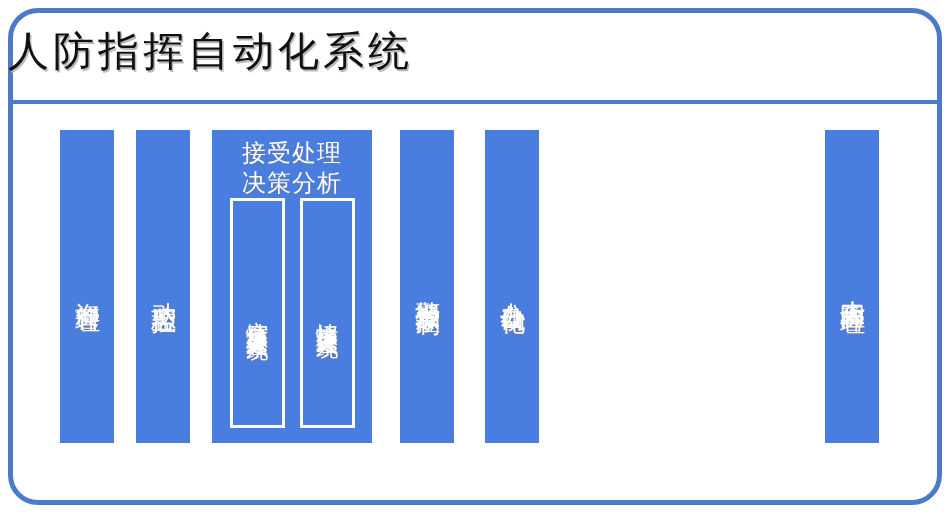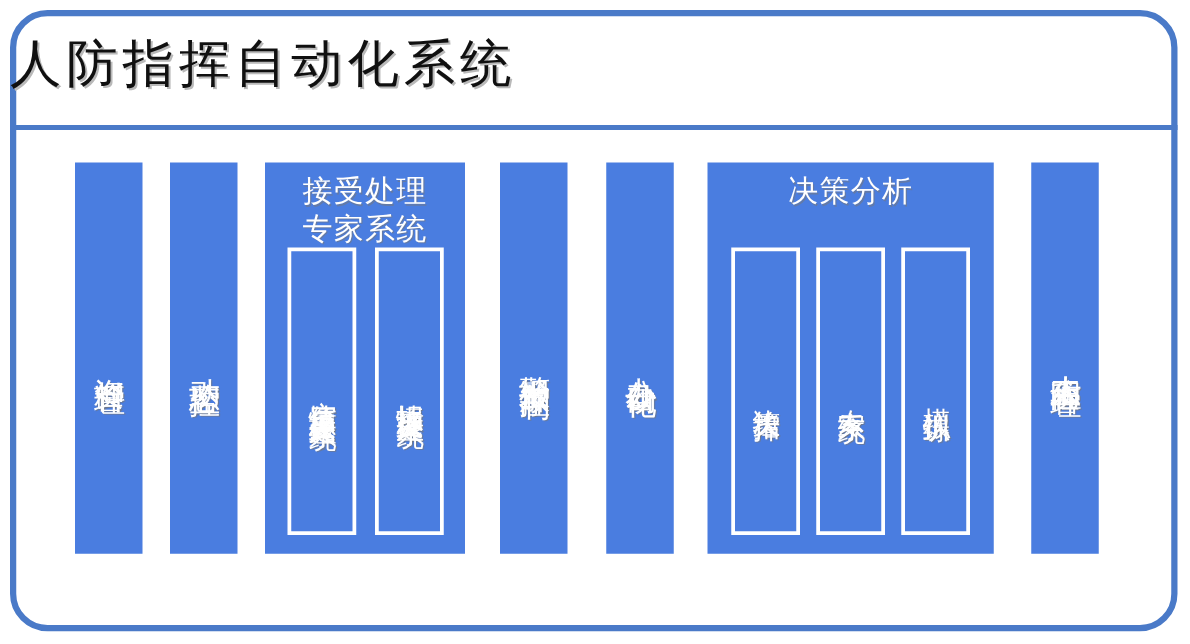--- a/index.html
+++ b/index.html
@@ -119,49 +119,36 @@
   <div class="col leaf-col" style="left:60px; top:130px; width:54px; height:313px;">
     <span class="vtext">资料管理</span>
   </div>
 
   <div class="col leaf-col" style="left:136px; top:130px; width:54px; height:313px;">
     <span class="vtext">动态监控</span>
   </div>
 
   <div class="group-box" style="left:212px; top:130px; width:160px; height:313px;">
     <div class="group-title" style="top:8px;">接受处理</div>
-    <div class="group-title" style="top:38px;">专家系统</div>
+    <div class="group-title" style="top:38px;">决策分析</div>
 
     <div class="sub-col" style="left:18px; top:68px; width:55px; height:230px;">
       <span class="vtext">空情信息接受处理系统</span>
     </div>
     <div class="sub-col" style="left:88px; top:68px; width:55px; height:230px;">
       <span class="vtext">情报接受处理系统</span>
     </div>
   </div>
 
   <div class="col leaf-col" style="left:400px; top:130px; width:54px; height:313px;">
     <span class="vtext">警报发放控制</span>
   </div>
 
   <div class="col leaf-col" style="left:485px; top:130px; width:54px; height:313px;">
     <span class="vtext">办公自动化</span>
   </div>
 
-  <div class="group-box" style="left:566px; top:130px; width:229px; height:313px;">
-    <div class="group-title" style="top:8px;">决策分析</div>
-
-    <div class="sub-col" style="left:19px; top:68px; width:55px; height:230px;">
-      <span class="vtext">决策指挥</span>
-    </div>
-    <div class="sub-col" style="left:87px; top:68px; width:55px; height:230px;">
-      <span class="vtext">专家系统</span>
-    </div>
-    <div class="sub-col" style="left:155px; top:68px; width:55px; height:230px;">
-      <span class="vtext">模拟训练</span>
-    </div>
-  </div>
 
   <div class="col leaf-col" style="left:825px; top:130px; width:54px; height:313px;">
     <span class="vtext">人防工程管理</span>
   </div>
 
 </div>
 
 </body></html>

